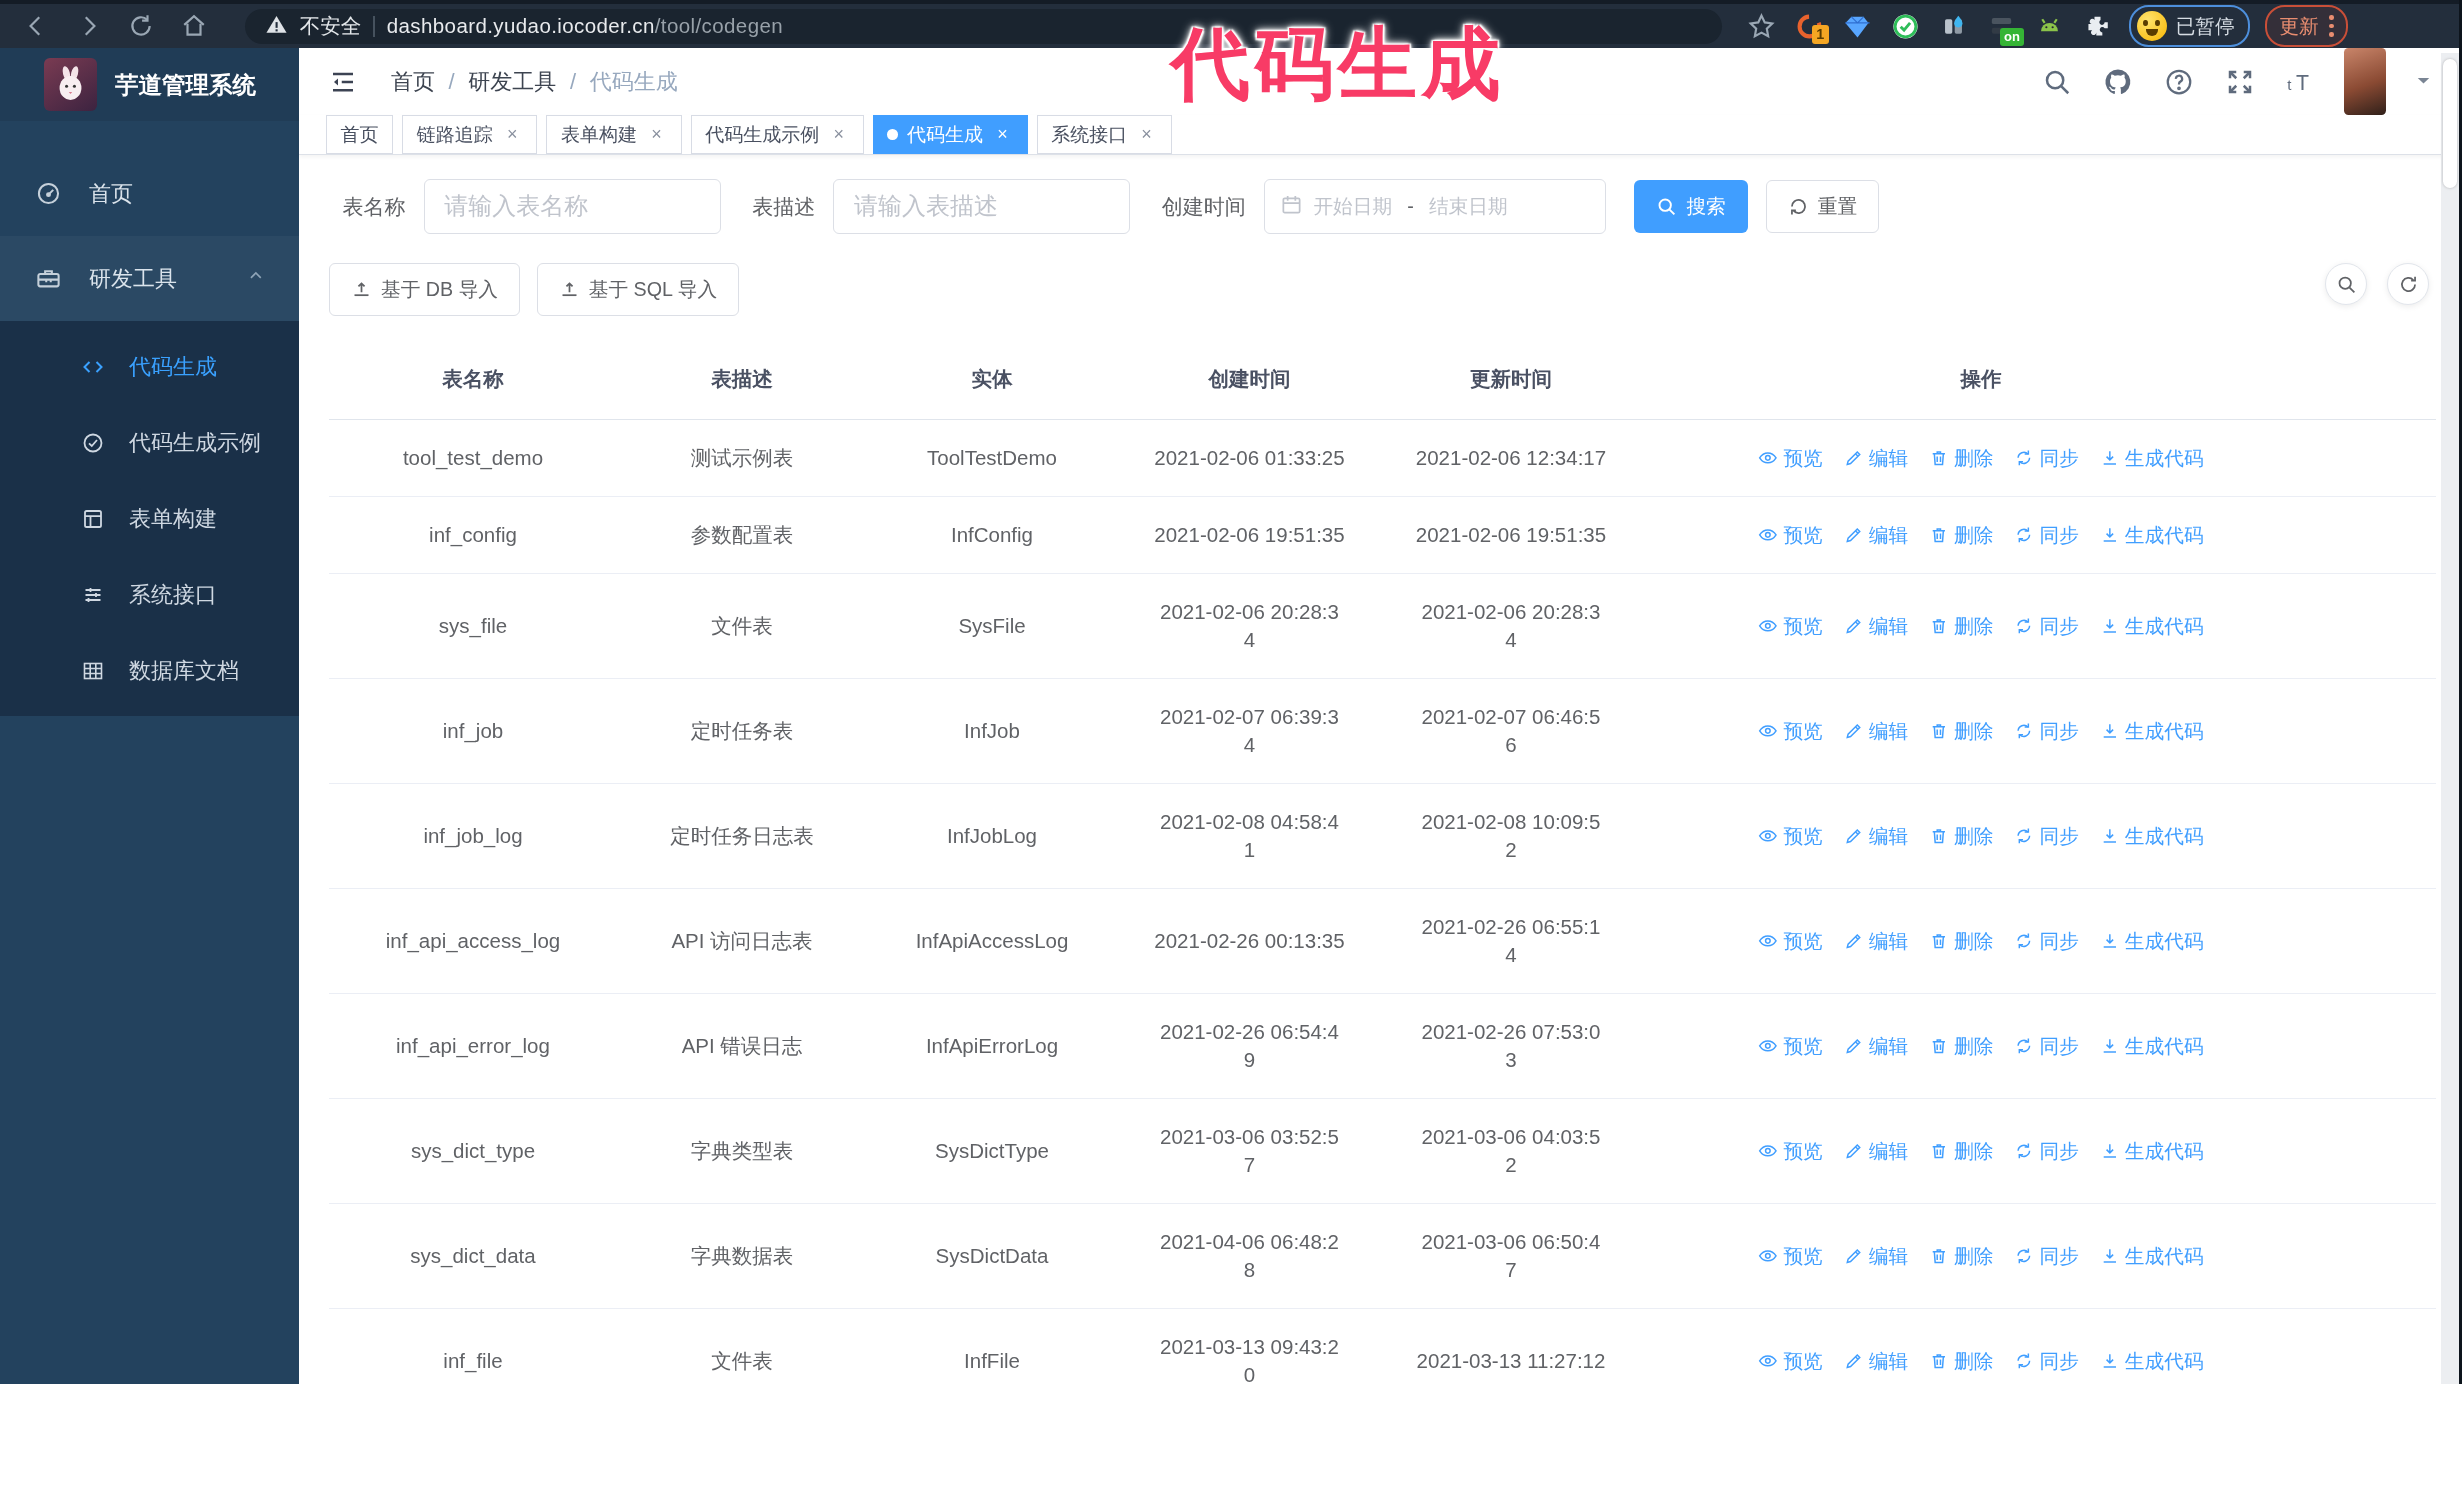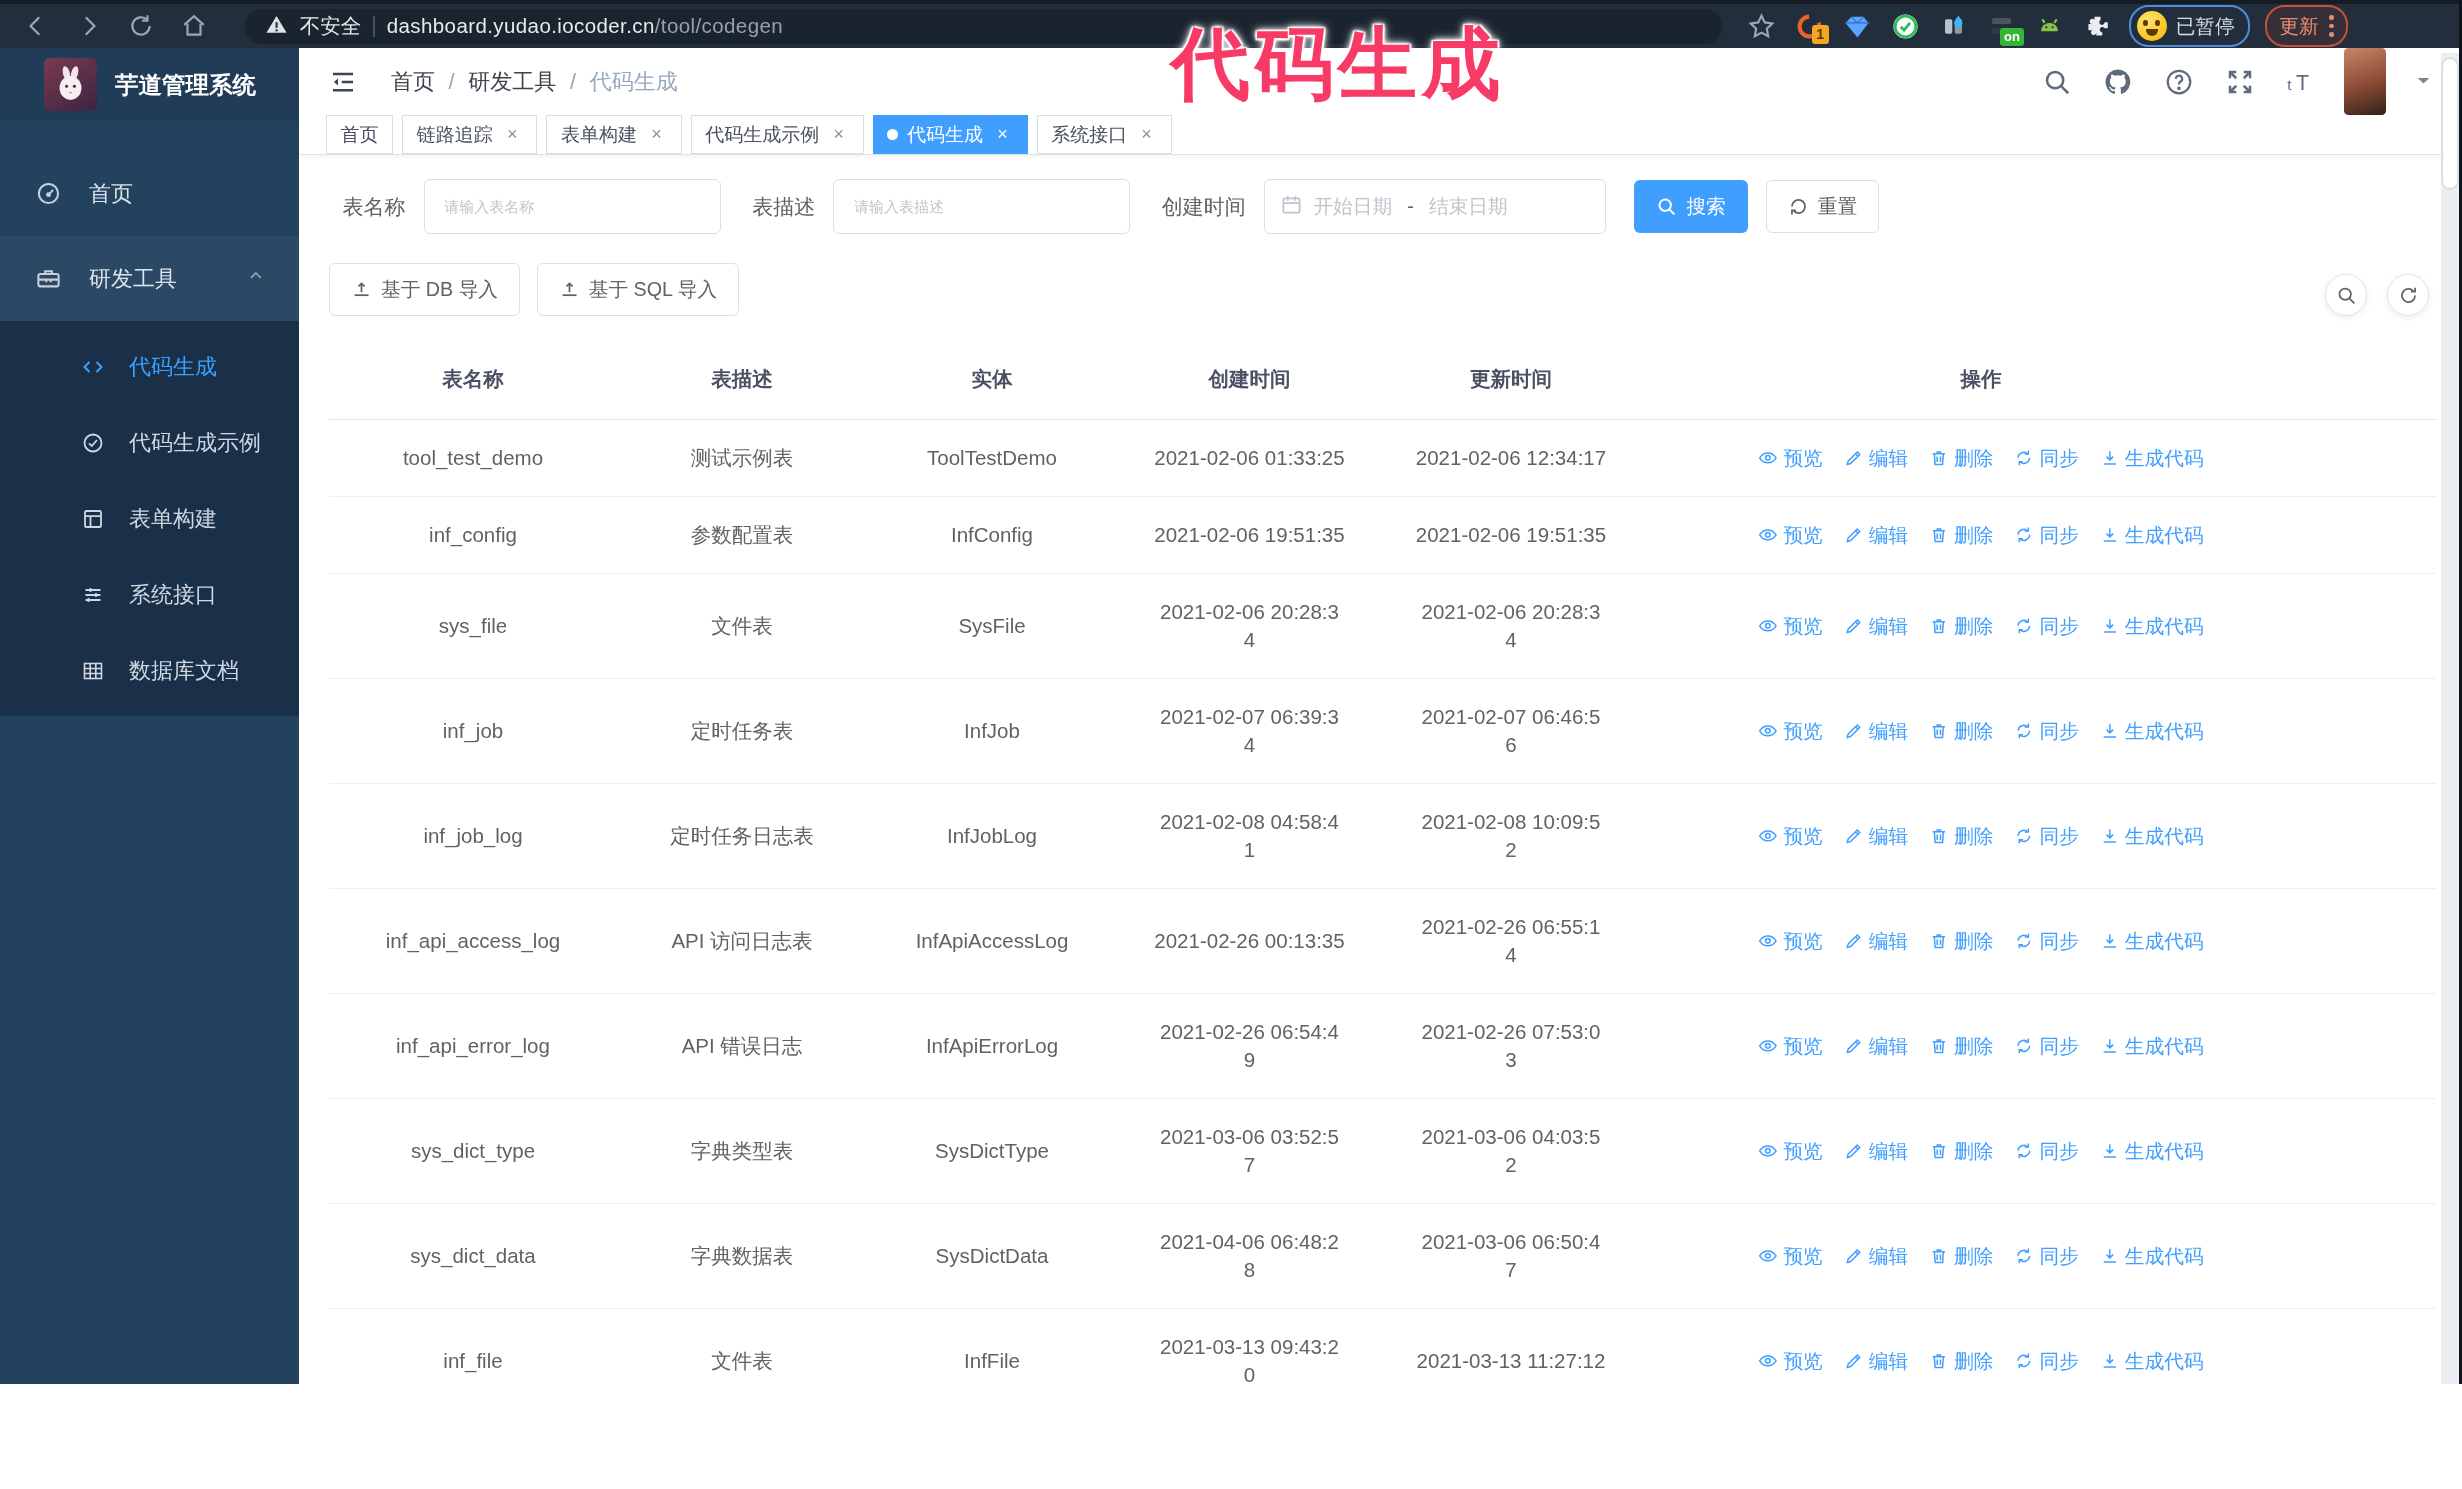--- a/index.html
+++ b/index.html
@@ -74,30 +74,30 @@
   .tag { height:39px; display:flex; align-items:center; gap:9px; padding:0 13.6px; border:1.5px solid #d8dce5; background:#fff; color:#495060; font-size:19px; cursor:pointer; }
   .tag .x { font-size:18px; color:#8a919f; width:21px; height:21px; display:flex; align-items:center; justify-content:center; border-radius:50%; }
   .tag.active { background:#409eff; border-color:#409eff; color:#fff; }
   .tag.active .dot { width:10.6px; height:10.6px; border-radius:50%; background:#fff; }
   .tag.active .x { color:#fff; }
 
   
   .content { flex:1; padding:24px 0 0 30px; position:relative; }
   .filters { display:flex; align-items:center; gap:18px; }
   .f-label { font-size:21px; color:#606266; margin-left:13.6px; white-space:nowrap; }
-  .inp { width:297px; height:55px; border:1.5px solid #dcdfe6; border-radius:6px; font-size:15px; color:#4d7c0f; padding:0 19.7px; outline:none; font-family:Liberation Sans, sans-serif; }
+  .inp { width:297px; height:55px; border:1.5px solid #dcdfe6; border-radius:6px; font-size:24px; color:#4d7c0f; padding:0 19.7px; outline:none; font-family:Liberation Serif, serif; }
   .inp::placeholder { color:#c0c4cc; }
   .dater { width:342px; height:55px; border:1.5px solid #dcdfe6; border-radius:6px; display:flex; align-items:center; padding:0 15px; gap:10.6px; color:#c0c4cc; font-size:19.7px; }
   .dater .cal { color:#c0c4cc; } .dater .cal svg { width:23px; height:23px; }
   .dater .dsep { color:#606266; padding:0 4.5px; }
   .btn { height:53px; border-radius:6px; font-size:19.7px; display:inline-flex; align-items:center; gap:9px; padding:0 21px; cursor:pointer; border:1.5px solid transparent; white-space:nowrap; }
   .btn svg { width:21px; height:21px; }
   .btn.primary { background:#409eff; color:#fff; }
   .btn.plain { background:#fff; color:#606266; border-color:#dcdfe6; }
-  .toolrow { display:flex; align-items:flex-end; margin-top:29px; padding-right:33px; }
+  .toolrow { display:flex; align-items:flex-start; margin-top:29px; padding-right:33px; }
   .toolrow .gap { width:16.7px; }
   .rightics { margin-left:auto; display:flex; gap:19.7px; }
   .circ { width:42px; height:42px; border-radius:50%; background:#fff; border:1.5px solid #e2e6ec; box-shadow:0 1.5px 6px rgba(0,0,0,.08); display:flex; align-items:center; justify-content:center; color:#606266; cursor:pointer; }
   .circ svg { width:21px; height:21px; }
 
   
   table.grid { border-collapse:collapse; width:2106px; margin-top:26px; table-layout:fixed; }
   .grid th { font-size:20.5px; color:#4a5163; font-weight:bold; padding:23px 7.6px 26px; text-align:center; border-bottom:1.5px solid #e0e5ec; }
   .grid td { font-size:20.5px; color:#606266; padding:24px 7.6px; text-align:center; border-bottom:1.5px solid #ebeef5; line-height:28px; white-space:pre-line; vertical-align:middle; }
   .c0{width:288px;} .c1{width:250px;} .c2{width:250px;} .c3{width:265px;} .c4{width:258px;} .c5{width:682px;} .c6{width:114px;}

